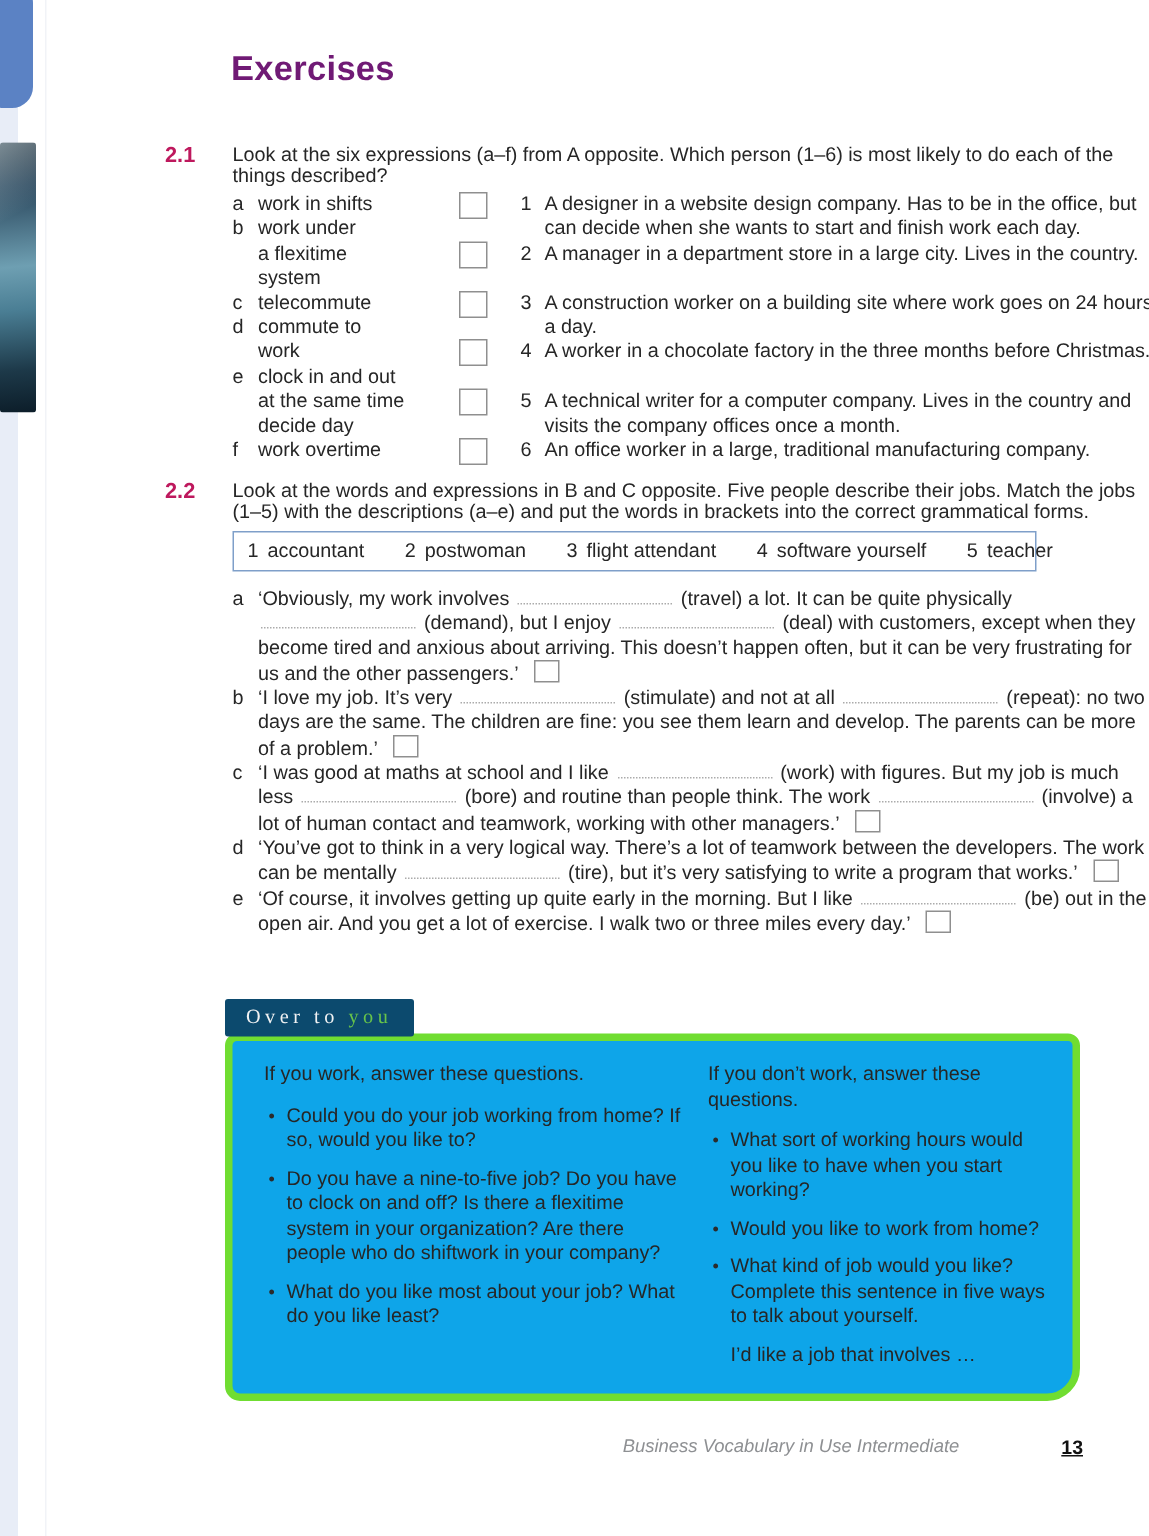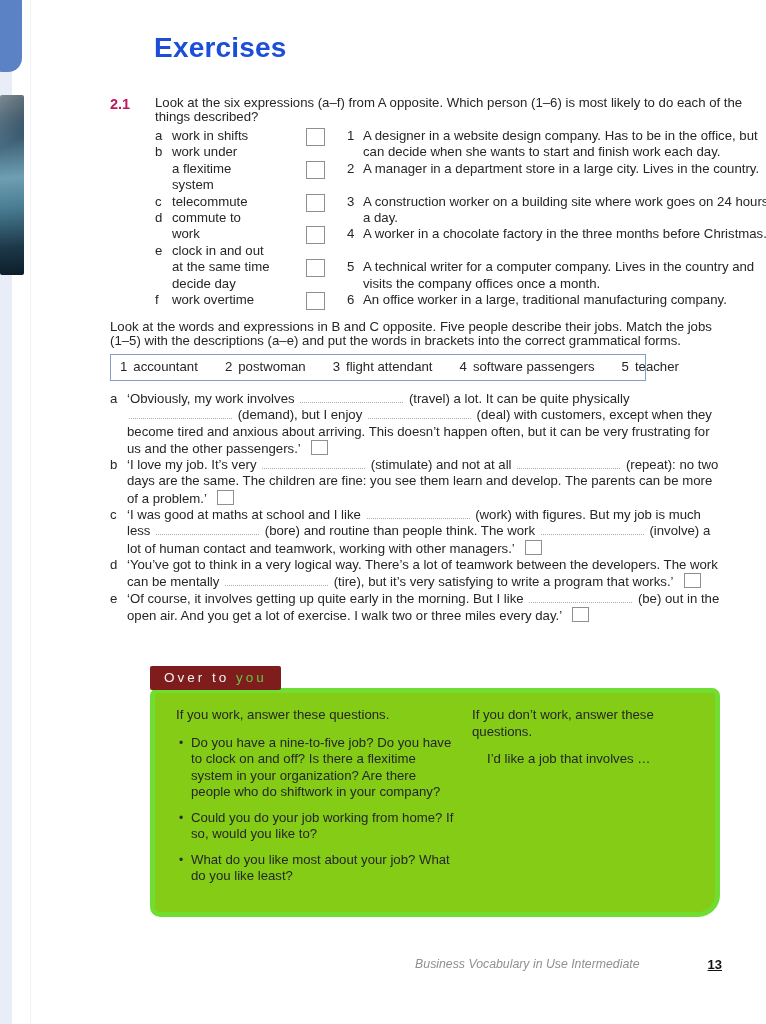--- a/index.html
+++ b/index.html
@@ -16,21 +16,21 @@
   .left-strip { position:absolute; left:0; top:0; width:12px; height:1024px; background:#e8edf7; }
   .edge-line { position:absolute; left:30px; top:0; width:1px; height:1024px; background:#f1f3f7; }
   .unit-tab { position:absolute; left:-12px; top:-12px; width:34px; height:84px; background:#5b82c4; border-radius:14px; }
   .photo-strip {
     position:absolute; left:0; top:95px; width:24px; height:180px; border-radius:2px;
     background:
       linear-gradient(150deg, rgba(210,230,235,.55) 0%, rgba(210,230,235,0) 28%),
       linear-gradient(175deg, #141f2b 0%, #28445a 16%, #6e9fb2 46%, #4a7e94 62%, #1d3949 84%, #0c1d29 100%);
   }
   
-  .page-title { position:absolute; left:154px; top:32px; font-size:28px; font-weight:bold; color:#1d4ed8; letter-spacing:.2px; }
+  .page-title { position:absolute; left:154px; top:32px; font-size:23px; font-weight:bold; color:#701a75; letter-spacing:.2px; }
   .section { position:absolute; left:110px; width:656px; display:flex; }
   .sec-num { width:45px; font-weight:bold; color:#be185d; font-size:14.5px; flex:0 0 45px; }
   .sec-body { flex:1; }
   .instructions { width:604px; line-height:14px; margin-bottom:4px; }
   
   .sec-21 { top:96px; }
   .match-grid { display:flex; margin-top:3px; }
   .exp-col { width:150px; flex:0 0 150px; }
   .exp { display:flex; }
   .exp .ltr { width:17px; flex:0 0 17px; }
@@ -53,28 +53,28 @@
   .wb-item .wb-num { margin-right:6px; }
   .quotes { width:612px; }
   .quote { display:flex; line-height:16.3px; }
   .quote .ltr { width:17px; flex:0 0 17px; }
   .quote .qtext { flex:1; }
   .blank { display:inline-block; width:103px; height:10px; border-bottom:1px dotted #ababab; margin:0 2px; }
   .ibox { display:inline-block; width:17px; height:15px; border:1px solid #8f8f8f; margin-left:10px; vertical-align:-2px; }
   
   .oty { position:absolute; left:150px; top:666px; width:570px; }
   .oty-tab {
-    display:inline-block; background:#7f1d1d; color:#f1f2f3; position:relative; z-index:2;
-    font-family:Liberation Sans, sans-serif; font-size:13.5px; letter-spacing:3px;
+    display:inline-block; background:#0c4a6e; color:#f1f2f3; position:relative; z-index:2;
+    font-family:Liberation Serif, serif; font-size:13.5px; letter-spacing:3px;
     padding:4px 14px 5px 14px; border-radius:2px;
   }
   .oty-tab .green { color:#67c34a; }
   .oty-box {
     position:relative; margin-top:-2px; border:5px solid #70dd31; border-radius:8px 8px 22px 10px;
-    background:#84cc16; padding:14px 16px 18px 21px; display:flex; gap:18px; min-height:178px;
+    background:#0ea5e9; padding:14px 16px 18px 21px; display:flex; gap:18px; min-height:178px;
   }
   .oty-col { line-height:16.5px; }
   .oty-col.left { width:278px; flex:0 0 278px; }
   .oty-col.right { flex:1; }
   .oty-intro { margin-bottom:11px; }
   .oty ul { list-style:none; }
   .oty li { position:relative; padding-left:15px; margin-bottom:9px; }
   .oty li::before { content:"•"; position:absolute; left:3px; top:0; font-size:12px; color:#2b2b2b; }
   .oty-closing { margin-top:8px; padding-left:15px; }
   
@@ -176,28 +176,29 @@
           <span class="num">6</span>
           <span class="dtext">An office worker in a large, traditional manufacturing company.</span>
         </div>
       </div>
 
     </div>
   </div>
 </div>
 
 <div class="section sec-22">
+  <div class="sec-num">2.2</div>
   <div class="sec-body">
     <div class="instructions">Look at the words and expressions in B and C opposite. Five people describe their jobs. Match the jobs (1–5) with the descriptions (a–e) and put the words in brackets into the correct grammatical forms.</div>
 
     <div class="word-bank">
       <span class="wb-item"><span class="wb-num">1</span><span>accountant</span></span>
       <span class="wb-item"><span class="wb-num">2</span><span>postwoman</span></span>
       <span class="wb-item"><span class="wb-num">3</span><span>flight attendant</span></span>
-      <span class="wb-item"><span class="wb-num">4</span><span>software passengers</span></span>
+      <span class="wb-item"><span class="wb-num">4</span><span>software yourself</span></span>
       <span class="wb-item"><span class="wb-num">5</span><span>teacher</span></span>
     </div>
 
     <div class="quotes">
       <div class="quote">
         <span class="ltr">a</span>
         <span class="qtext"><span>‘Obviously, my work involves <span class="blank"></span> (travel) a lot. It can be quite physically <span class="blank"></span> (demand), but I enjoy <span class="blank"></span> (deal) with customers, except when they become tired and anxious about arriving. This doesn’t happen often, but it can be very frustrating for us and the other passengers.’</span><span class="ibox"></span></span>
       </div>
       <div class="quote">
         <span class="ltr">b</span>
@@ -218,27 +219,32 @@
     </div>
   </div>
 </div>
 
 <div class="oty">
   <div class="oty-tab"><span>Over to </span><span class="green">you</span></div>
   <div class="oty-box">
     <div class="oty-col left">
       <div class="oty-intro">If you work, answer these questions.</div>
       <ul>
+        <li>Could you do your job working from home? If so, would you like to?</li>
         <li>Do you have a nine-to-five job? Do you have to clock on and off? Is there a flexitime system in your organization? Are there people who do shiftwork in your company?</li>
-        <li>Could you do your job working from home? If so, would you like to?</li>
         <li>What do you like most about your job? What do you like least?</li>
       </ul>
     </div>
     <div class="oty-col right">
       <div class="oty-intro">If you don’t work, answer these questions.</div>
+      <ul>
+        <li>What sort of working hours would you like to have when you start working?</li>
+        <li>Would you like to work from home?</li>
+        <li>What kind of job would you like? Complete this sentence in five ways to talk about yourself.</li>
+      </ul>
       <div class="oty-closing">I’d like a job that involves …</div>
     </div>
   </div>
 </div>
 
 <div class="footer">
   <span class="book-title">Business Vocabulary in Use Intermediate</span>
   <span class="page-num">13</span>
 </div>
 

